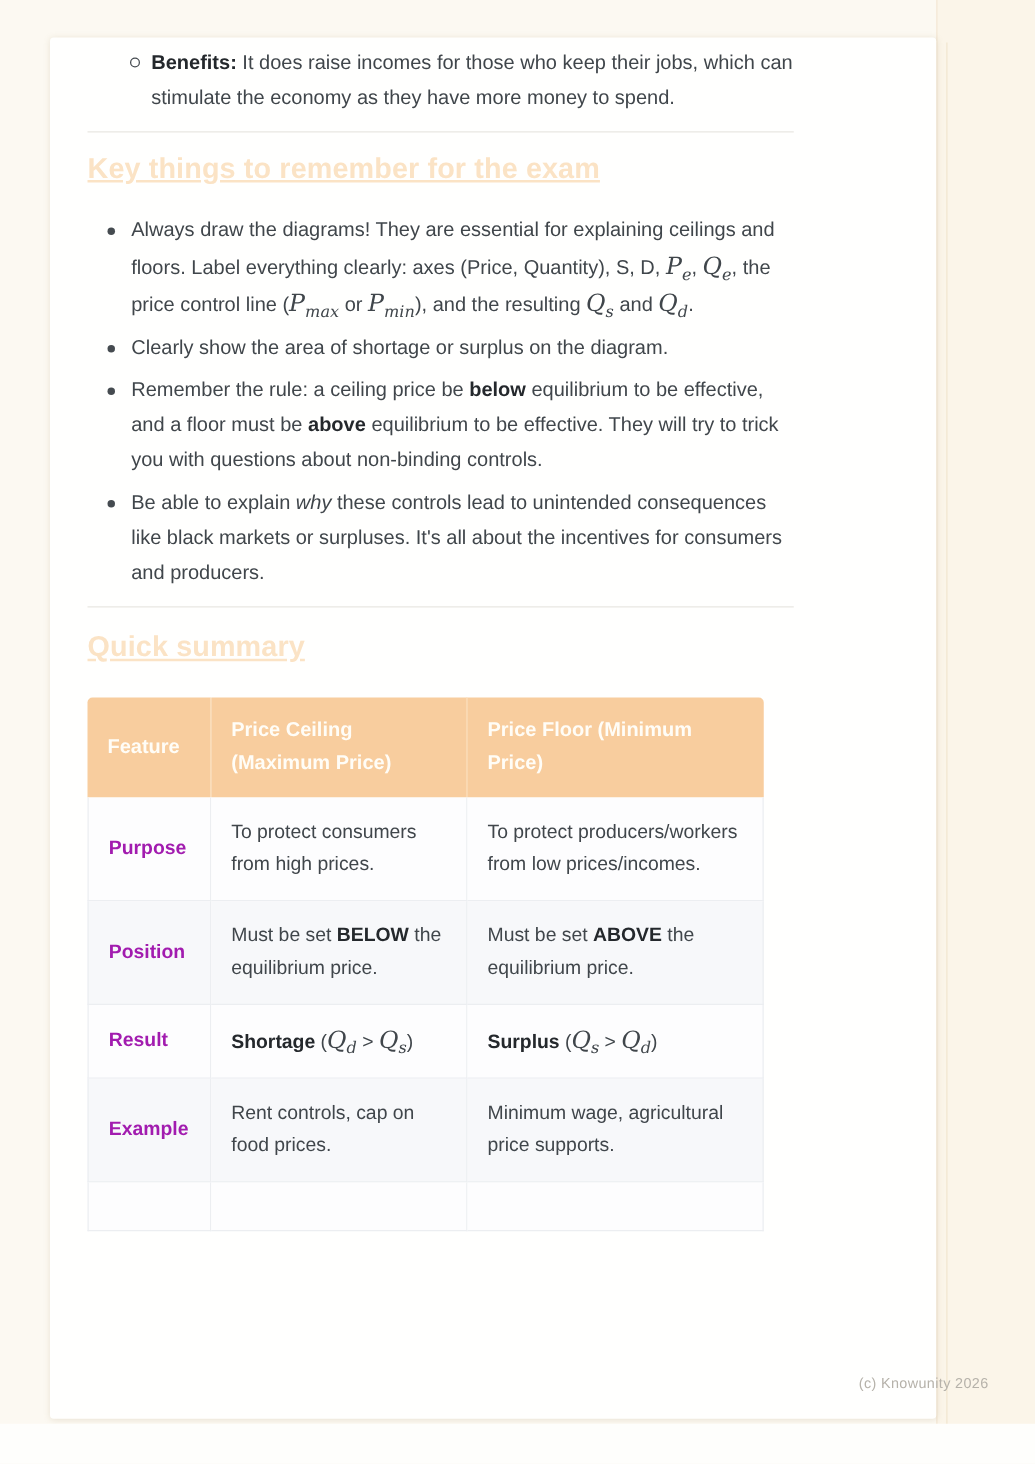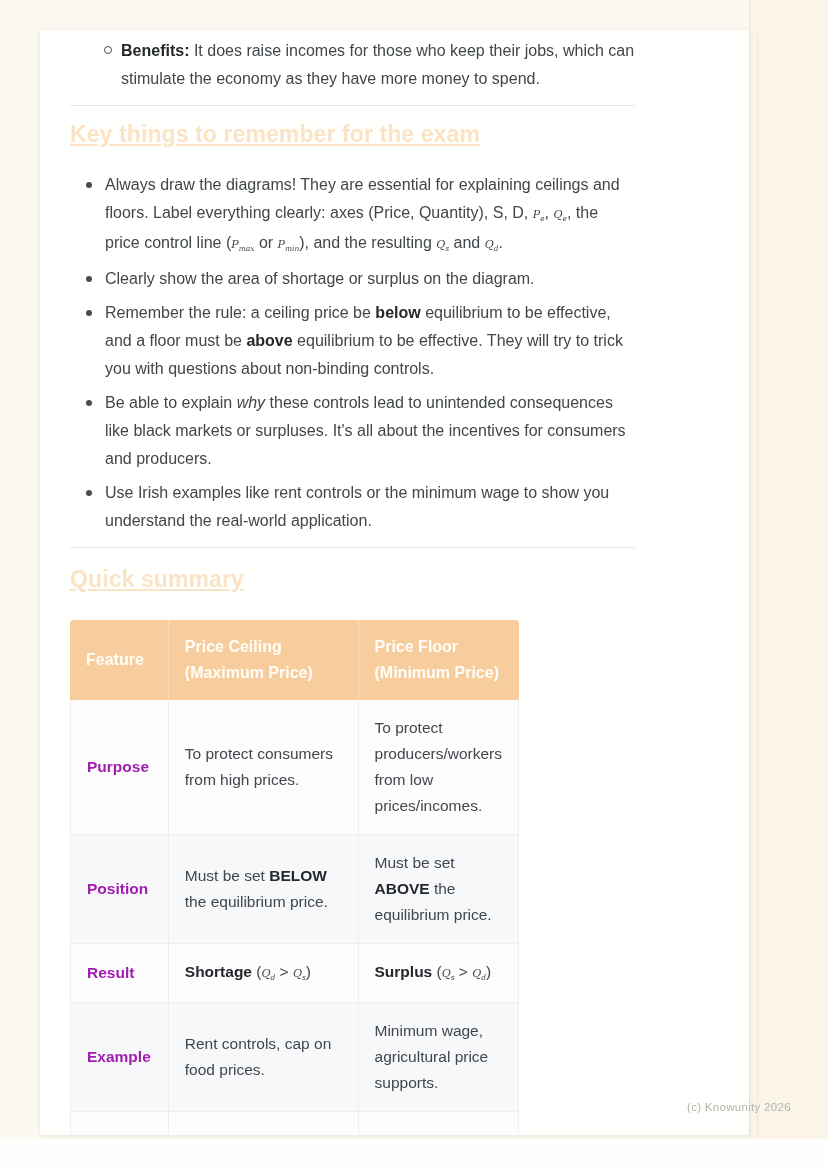--- a/index.html
+++ b/index.html
@@ -46,26 +46,26 @@
 
   h2.section-heading{
     font-size:23px;line-height:30px;font-weight:700;
     color:#fbe3c5;margin:13px 0 22px 0;letter-spacing:0.1px;text-decoration:underline;
   }
   h2.summary-heading{margin:16px 0 26px 0;}
 
   
   .b{font-weight:700;color:#24282c;}
   .i{font-style:italic;}
-  .math{font-family:"DejaVu Serif","Liberation Serif",serif;font-style:italic;font-size:11px;}
+  .math{font-family:"DejaVu Serif","Liberation Serif",serif;font-style:italic;font-size:19px;}
   .math sub{font-size:0.68em;line-height:0;}
 
   
   table.summary-table{
-    border-collapse:separate;border-spacing:0;width:449px;
+    border-collapse:separate;border-spacing:0;width:541px;
     font-size:15.5px;line-height:26px;
   }
   .summary-table th,.summary-table td{
     border-right:1px solid #eceef1;border-bottom:1px solid #eceef1;
     vertical-align:middle;text-align:left;
   }
   .summary-table th:first-child,.summary-table td:first-child{border-left:1px solid #eceef1;}
   .summary-table thead th{
     background:#f8cd9e;color:#fffdf7;font-weight:600;font-size:16px;
     padding:14px 16px;border-right:1px solid #fbddb9;border-bottom:none;border-left:none;
@@ -115,24 +115,20 @@
         <span><span>Clearly show the area of shortage or surplus on the diagram.</span></span>
       </li>
       <li>
         <span class="disc-bullet"></span>
         <span><span>Remember the rule: a ceiling price be </span><span class="b">below</span><span> equilibrium to be effective, and a floor must be </span><span class="b">above</span><span> equilibrium to be effective. They will try to trick you with questions about non-binding controls.</span></span>
       </li>
       <li>
         <span class="disc-bullet"></span>
         <span><span>Be able to explain </span><span class="i">why</span><span> these controls lead to unintended consequences like black markets or surpluses. It's all about the incentives for consumers and producers.</span></span>
       </li>
-      <li>
-        <span class="disc-bullet"></span>
-        <span><span>Use Irish examples like rent controls or the minimum wage to show you understand the real-world application.</span></span>
-      </li>
     </ul>
 
     <hr class="divider">
 
     <h2 class="section-heading summary-heading">Quick summary</h2>
 
     <table class="summary-table">
       <thead>
         <tr>
           <th class="col-feature">Feature</th>

